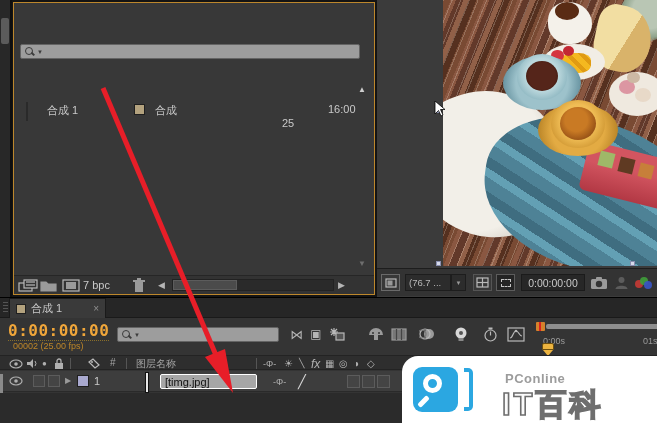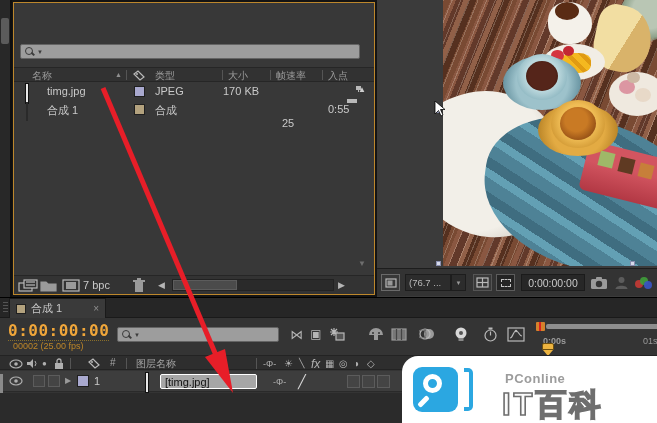--- a/index.html
+++ b/index.html
@@ -130,53 +130,29 @@
   <div class="abs sliver">
     <div class="abs sliver-thumb"></div>
   </div>
 
   <div class="abs project">
     <div class="abs pp-search">
       <span class="mag"></span>
       <span class="mini-drop">▼</span>
     </div>
 
-    <div class="abs pp-header">
-      <span class="abs txt" style="left:18px;top:1px;font-size:10px;color:#9a9a9a;">名称</span>
-      <span class="abs" style="left:101px;top:3px;font-size:7px;color:#8f8f8f;">▲</span>
-      <div class="abs divider col-div" style="left:112px;"></div>
-      <svg class="abs g" style="left:119px;top:2px;" width="12" height="11">
-          <path d="M1 4 L5 1 L11 7 L7 10 Z"></path>
-          <circle cx="4" cy="4" r="1" fill="#b9b9b9" stroke="none"></circle>
-        </svg>
-      <span class="abs txt" style="left:141px;top:1px;font-size:10px;color:#9a9a9a;">类型</span>
-      <div class="abs divider col-div" style="left:208px;"></div>
-      <span class="abs txt" style="left:214px;top:1px;font-size:10px;color:#9a9a9a;">大小</span>
-      <div class="abs divider col-div" style="left:256px;"></div>
-      <span class="abs txt" style="left:262px;top:1px;font-size:10px;color:#9a9a9a;">帧速率</span>
-      <div class="abs divider col-div" style="left:308px;"></div>
-      <span class="abs txt" style="left:314px;top:1px;font-size:10px;color:#9a9a9a;">入点</span>
-    </div>
-
-    <div class="abs pp-row" style="top:80px;">
-      <span class="abs thumb-ic" style="left:12px;top:2px;"></span>
-      <span class="abs txt" style="left:33px;top:2px;">timg.jpg</span>
-      <span class="abs swatch" style="left:120px;top:3px;background:#a9a9cf;"></span>
-      <span class="abs txt" style="left:141px;top:2px;">JPEG</span>
-      <span class="abs txt" style="left:209px;top:2px;">170 KB</span>
-      <span class="abs sitemap" style="left:336px;top:3px;"><i></i><i></i><i></i></span>
-    </div>
+
 
     <div class="abs pp-row" style="top:98px;">
       <span class="abs comp-ic" style="left:12px;top:2px;"></span>
       <span class="abs txt" style="left:33px;top:2px;">合成 1</span>
       <span class="abs swatch" style="left:120px;top:3px;background:#b3a27e;"></span>
       <span class="abs txt" style="left:141px;top:2px;">合成</span>
       <span class="abs txt" style="left:268px;top:16px;">25</span>
-      <span class="abs txt" style="left:314px;top:2px;">0:55</span>
+      <span class="abs txt" style="left:314px;top:2px;">16:00</span>
     </div>
 
     <span class="abs vscroll-arrow" style="left:344px;top:82px;color:#cfcfcf;">▲</span>
     <span class="abs vscroll-arrow" style="left:344px;top:256px;color:#6e6e6e;">▼</span>
 
     <div class="abs pp-bottom">
       <svg class="abs g" style="left:4px;top:3px;" width="22" height="13">
           <rect x="1" y="4" width="13" height="8"></rect>
           <rect x="6" y="1" width="13" height="8" fill="#333"></rect>
           <line x1="8" y1="3" x2="17" y2="3"></line>
@@ -348,21 +324,21 @@
           <rect x="1" y="1" width="16" height="13"></rect>
           <path d="M3 11 C6 11 6 4 9 4 C12 4 12 9 15 9"></path>
           <circle cx="9" cy="4" r="1.3" fill="#b9b9b9" stroke="none"></circle>
         </svg>
     </span>
 
     <div class="abs ruler-mark">
         <i></i>
       </div>
     <div class="abs ruler-bar"></div>
-    <span class="abs ruler-lab" style="left:543px;top:38px;font-weight:bold;">0:00s</span>
+    <span class="abs ruler-lab" style="left:543px;top:38px;">0:00s</span>
     <span class="abs ruler-lab" style="left:643px;top:38px;">01s</span>
     <div class="abs cti">
         <span class="head"></span>
         <span class="v"></span>
       </div>
 
     <div class="abs sw-header">
       <svg class="abs" style="left:9px;top:3px;" width="14" height="10">
           <ellipse cx="7" cy="5" rx="6" ry="4" fill="none" stroke="#b0b0b0" stroke-width="1.2"></ellipse>
           <circle cx="7" cy="5" r="1.8" fill="#b0b0b0"></circle>

